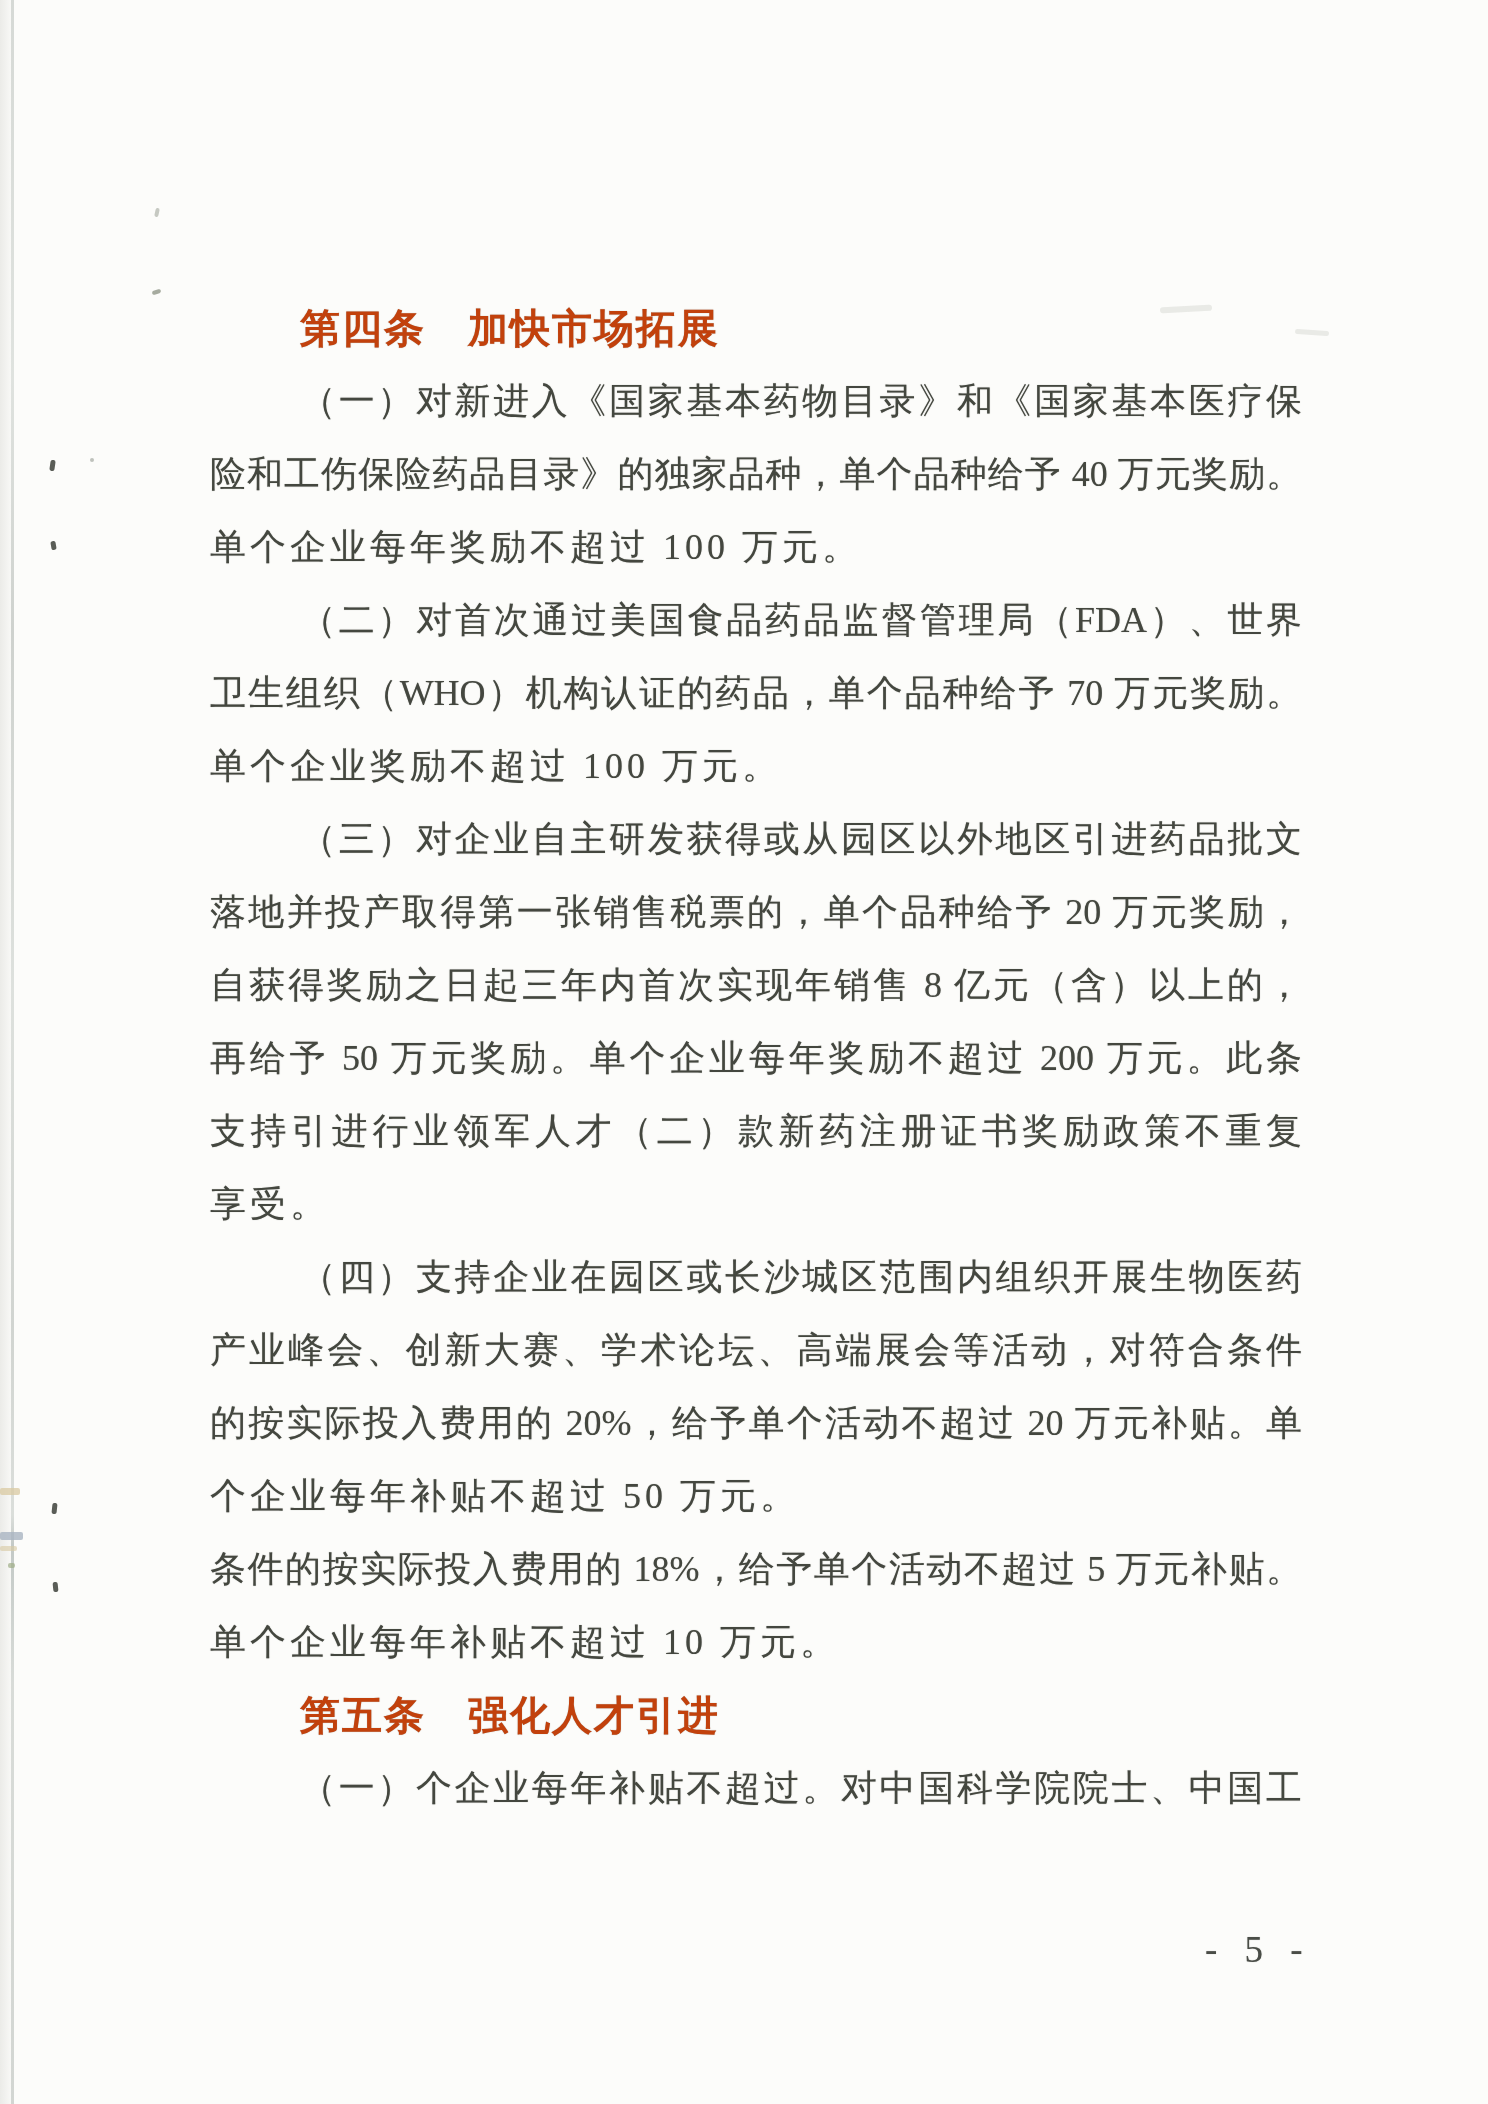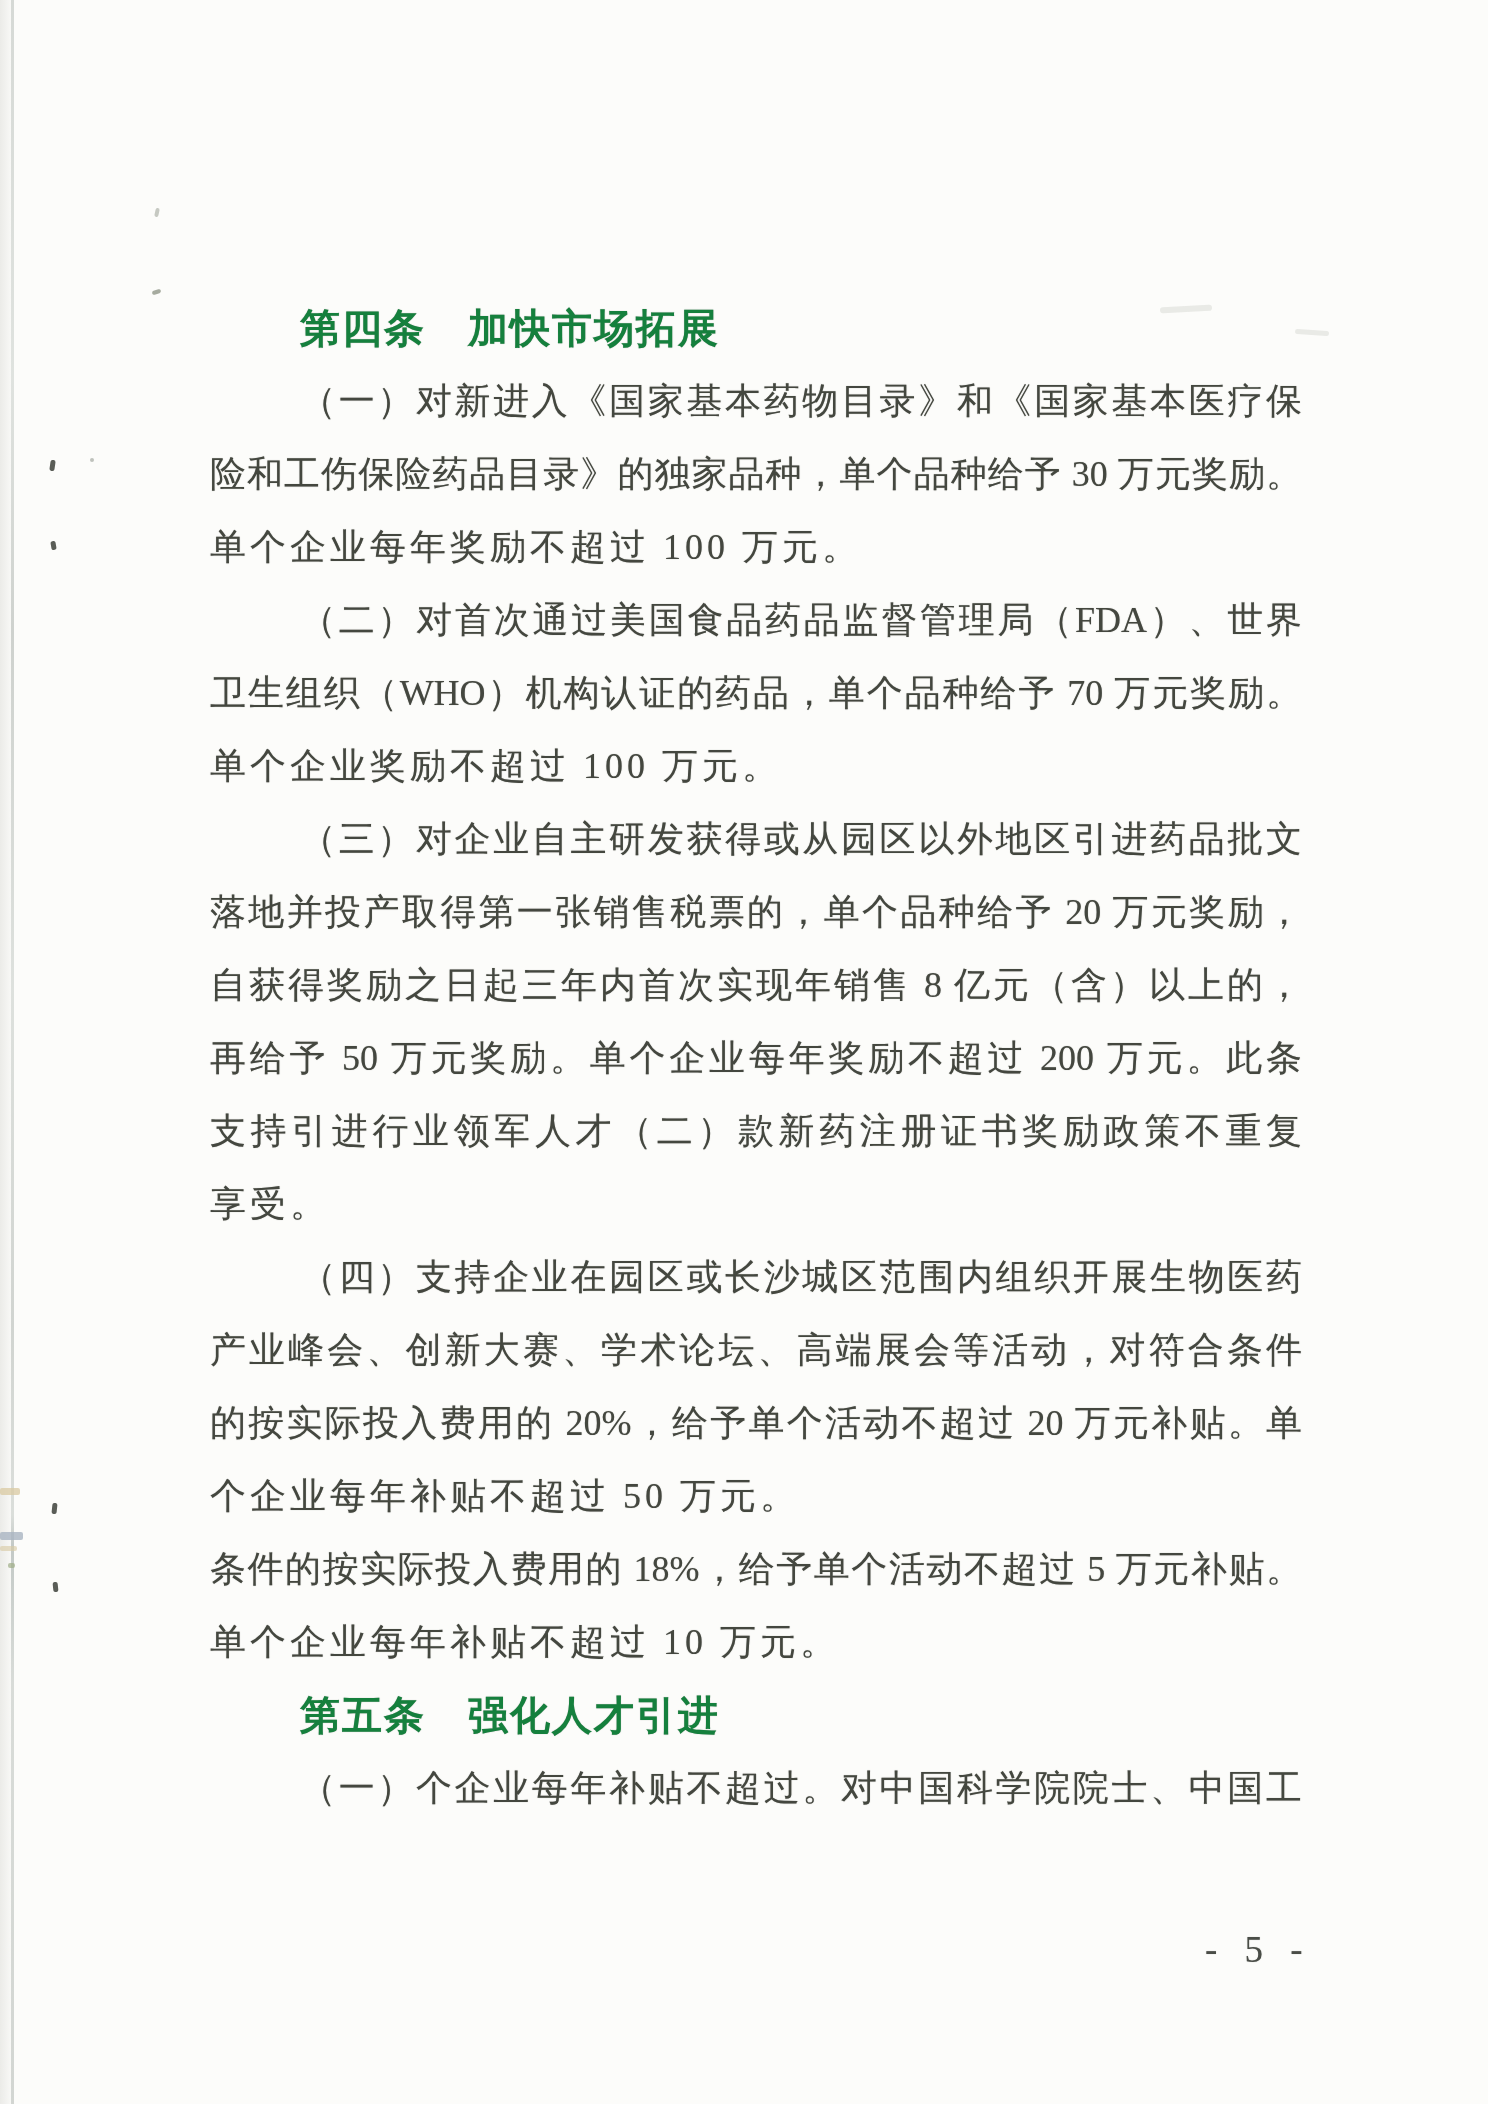--- a/index.html
+++ b/index.html
@@ -47,21 +47,21 @@
     font-size:36px;line-height:73px;
     color:#44473f;
     text-shadow:0 0 1px rgba(64,67,60,.45);
   }
   .line{height:73px;overflow:visible;}
   .line.just{text-align:justify;text-align-last:justify;}
   .line:not(.just){letter-spacing:4px;}
   .line.indent{padding-left:90px;}
   .line.heading{
     font-family:"Liberation Sans","DejaVu Sans",sans-serif;
-    font-weight:700;font-size:40px;color:#15803d;
+    font-weight:700;font-size:40px;color:#c2410c;
     letter-spacing:2px;
   }
   .page-number{
     position:absolute;left:1205px;top:1928px;
     font-size:37px;color:#4a4d47;letter-spacing:9px;
     text-shadow:0 0 1px rgba(70,73,66,.4);
     white-space:pre;
   }
 </style>
 </head>
@@ -83,21 +83,21 @@
   <div class="speck faint2"></div>
   <div class="speck faint3"></div>
   <div class="smudge h1"></div>
   <div class="smudge h2"></div>
 
   <div class="text-block">
 
     <div class="line heading indent">第四条　加快市场拓展</div>
 
     <div class="line just indent">（一）对新进入《国家基本药物目录》和《国家基本医疗保</div>
-    <div class="line just">险和工伤保险药品目录》的独家品种，单个品种给予 30 万元奖励。</div>
+    <div class="line just">险和工伤保险药品目录》的独家品种，单个品种给予 40 万元奖励。</div>
     <div class="line">单个企业每年奖励不超过 100 万元。</div>
 
     <div class="line just indent">（二）对首次通过美国食品药品监督管理局（FDA）、世界</div>
     <div class="line just">卫生组织（WHO）机构认证的药品，单个品种给予 70 万元奖励。</div>
     <div class="line">单个企业奖励不超过 100 万元。</div>
 
     <div class="line just indent">（三）对企业自主研发获得或从园区以外地区引进药品批文</div>
     <div class="line just">落地并投产取得第一张销售税票的，单个品种给予 20 万元奖励，</div>
     <div class="line just">自获得奖励之日起三年内首次实现年销售 8 亿元（含）以上的，</div>
     <div class="line just">再给予 50 万元奖励。单个企业每年奖励不超过 200 万元。此条</div>

